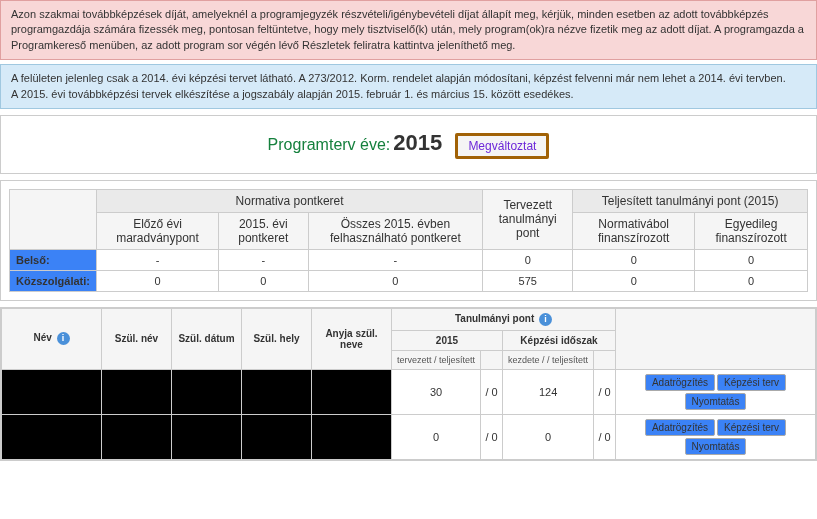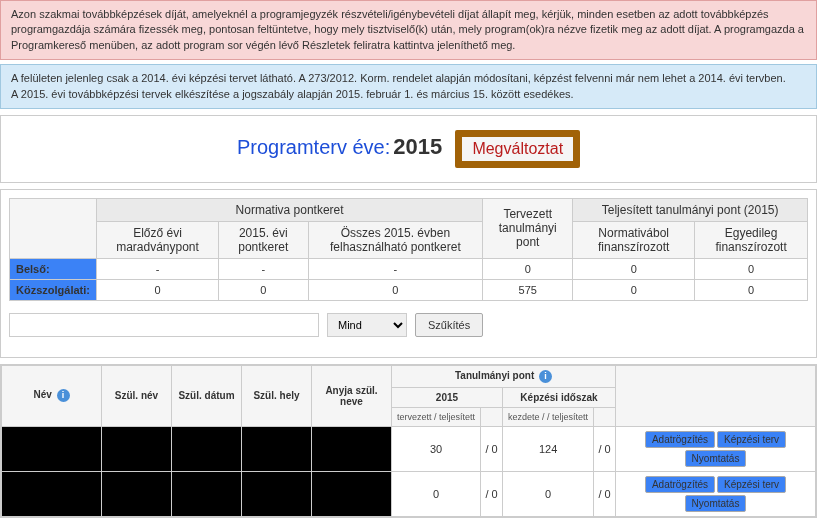--- a/index.html
+++ b/index.html
@@ -34,40 +34,40 @@
 
     .program-year-section {
       border: 1px solid #ccc;
       padding: 14px 0;
       margin: 6px 0;
       text-align: center;
       background: #fff;
     }
 
     .program-year-title {
-      font-size: 20px;
-      color: #1d4ed8;
+      font-size: 16px;
+      color: #15803d;
       display: inline-block;
     }
 
     .program-year-value {
       font-size: 22px;
       font-weight: bold;
       color: #333;
       margin-right: 10px;
     }
 
     .megvaltoztat-btn {
       background: #f5f5f5;
-      border: 7px solid #a16207;
+      border: 3px solid #a16207;
       padding: 3px 10px;
-      font-size: 16px;
+      font-size: 12px;
       cursor: pointer;
       border-radius: 2px;
-      color: #b91c1c;
+      color: #6d28d9;
     }
 
     .table-section {
       border: 1px solid #ccc;
       padding: 8px;
       margin: 6px 0;
       background: #fff;
     }
 
     .top-buttons {
@@ -262,27 +262,20 @@
         <td>0</td>
         <td>0</td>
         <td>0</td>
         <td>575</td>
         <td>0</td>
         <td>0</td>
       </tr>
     </tbody>
   </table>
 
-  <div class="filter-section">
-    <input class="filter-input" type="text" style="">
-    <select class="filter-select">
-      <option>Mind</option>
-    </select>
-    <button class="szukites-btn">Szűkítés</button>
-  </div>
 </div>
 
 <div class="data-table-section">
   <table class="data-table">
     <thead>
       <tr>
         <th rowspan="3" style="width:100px;">
           <span>Név</span>
           <span class="info-icon">i</span>
         </th>

